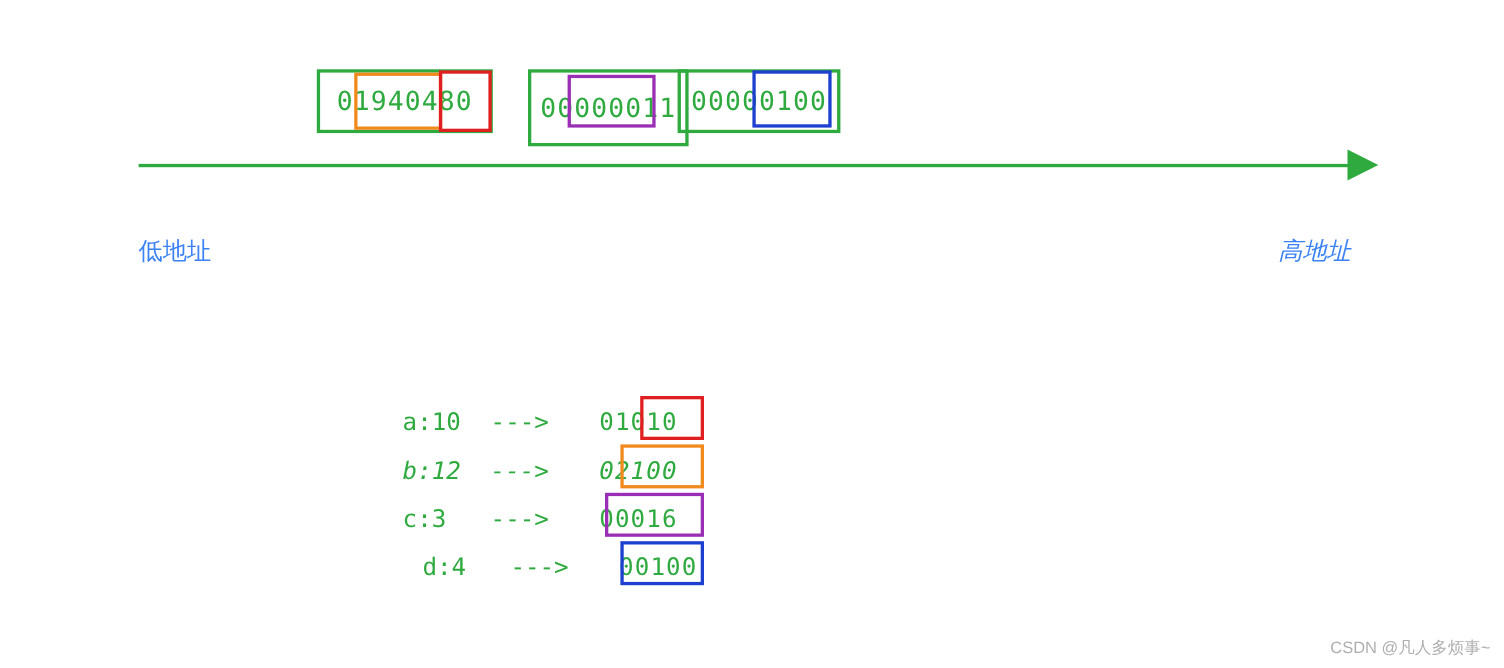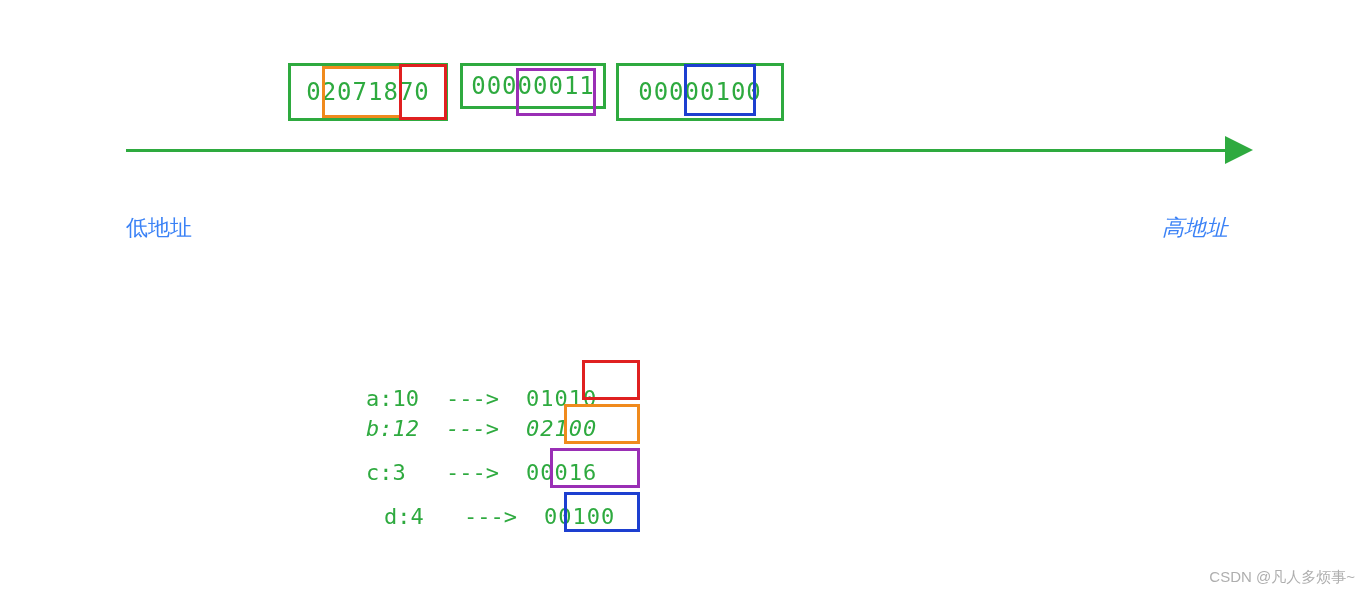--- a/index.html
+++ b/index.html
@@ -53,49 +53,49 @@
     .table-row {
       position: absolute;
       color: #2eaa3f;
       font-size: 22px;
       font-family: "Consolas", "Microsoft YaHei", monospace;
       display: flex;
       align-items: center;
     }
     .var-label { width: 80px; }
     .arrow-sym { width: 80px; }
-    .bin-val { width: 90px; letter-spacing: 1px; }
+    .bin-val { width: 90px; text-align: right; letter-spacing: 1px; }
     .watermark {
       position: absolute;
       right: 12px;
-      bottom: 20px;
+      bottom: 8px;
       color: rgba(120,120,120,0.6);
       font-size: 15px;
       font-family: "Microsoft YaHei", Arial, sans-serif;
     }
   </style>
 </head>
 <body>
 
-<div class="byte-box" style="left:288px; top:63px; width:160px; height:58px;">02071870</div>
-<div class="byte-box" style="left:460px; top:63px; width:146px; height:46px;">00000011</div>
-<div class="byte-box" style="left:616px; top:63px; width:168px; height:58px;">00000100</div>
+<div class="byte-box" style="left:288px; top:63px; width:160px; height:58px;">01940480</div>
+<div class="byte-box" style="left:480px; top:63px; width:146px; height:70px;">00000011</div>
+<div class="byte-box" style="left:616px; top:63px; width:148px; height:58px;">00000100</div>
 
 <div class="highlight-box" style="left:322px; top:66px; width:80px; height:52px; border-color:#f08a1d;"></div>
 <div class="highlight-box" style="left:399px; top:64px; width:48px; height:56px; border-color:#e02020;"></div>
 <div class="highlight-box" style="left:516px; top:68px; width:80px; height:48px; border-color:#9a2fb5;"></div>
 <div class="highlight-box" style="left:684px; top:64px; width:72px; height:52px; border-color:#1d3fd0;"></div>
 
 <div class="arrow-line"></div>
 <div class="arrow-head"></div>
 
 <div class="label" style="left:126px; top:213px;">低地址</div>
 <div class="label" style="left:1162px; top:213px;font-style:italic;">高地址</div>
 
-<div class="table-row" style="left:366px; top:372px;margin-top:14px;">
+<div class="table-row" style="left:366px; top:372px;">
   <span class="var-label">a:10</span>
   <span class="arrow-sym">---&gt;</span>
   <span class="bin-val">01010</span>
 </div>
 <div class="table-row" style="left:366px; top:416px;font-style:italic;">
   <span class="var-label">b:12</span>
   <span class="arrow-sym">---&gt;</span>
   <span class="bin-val">02100</span>
 </div>
 <div class="table-row" style="left:366px; top:460px;">

